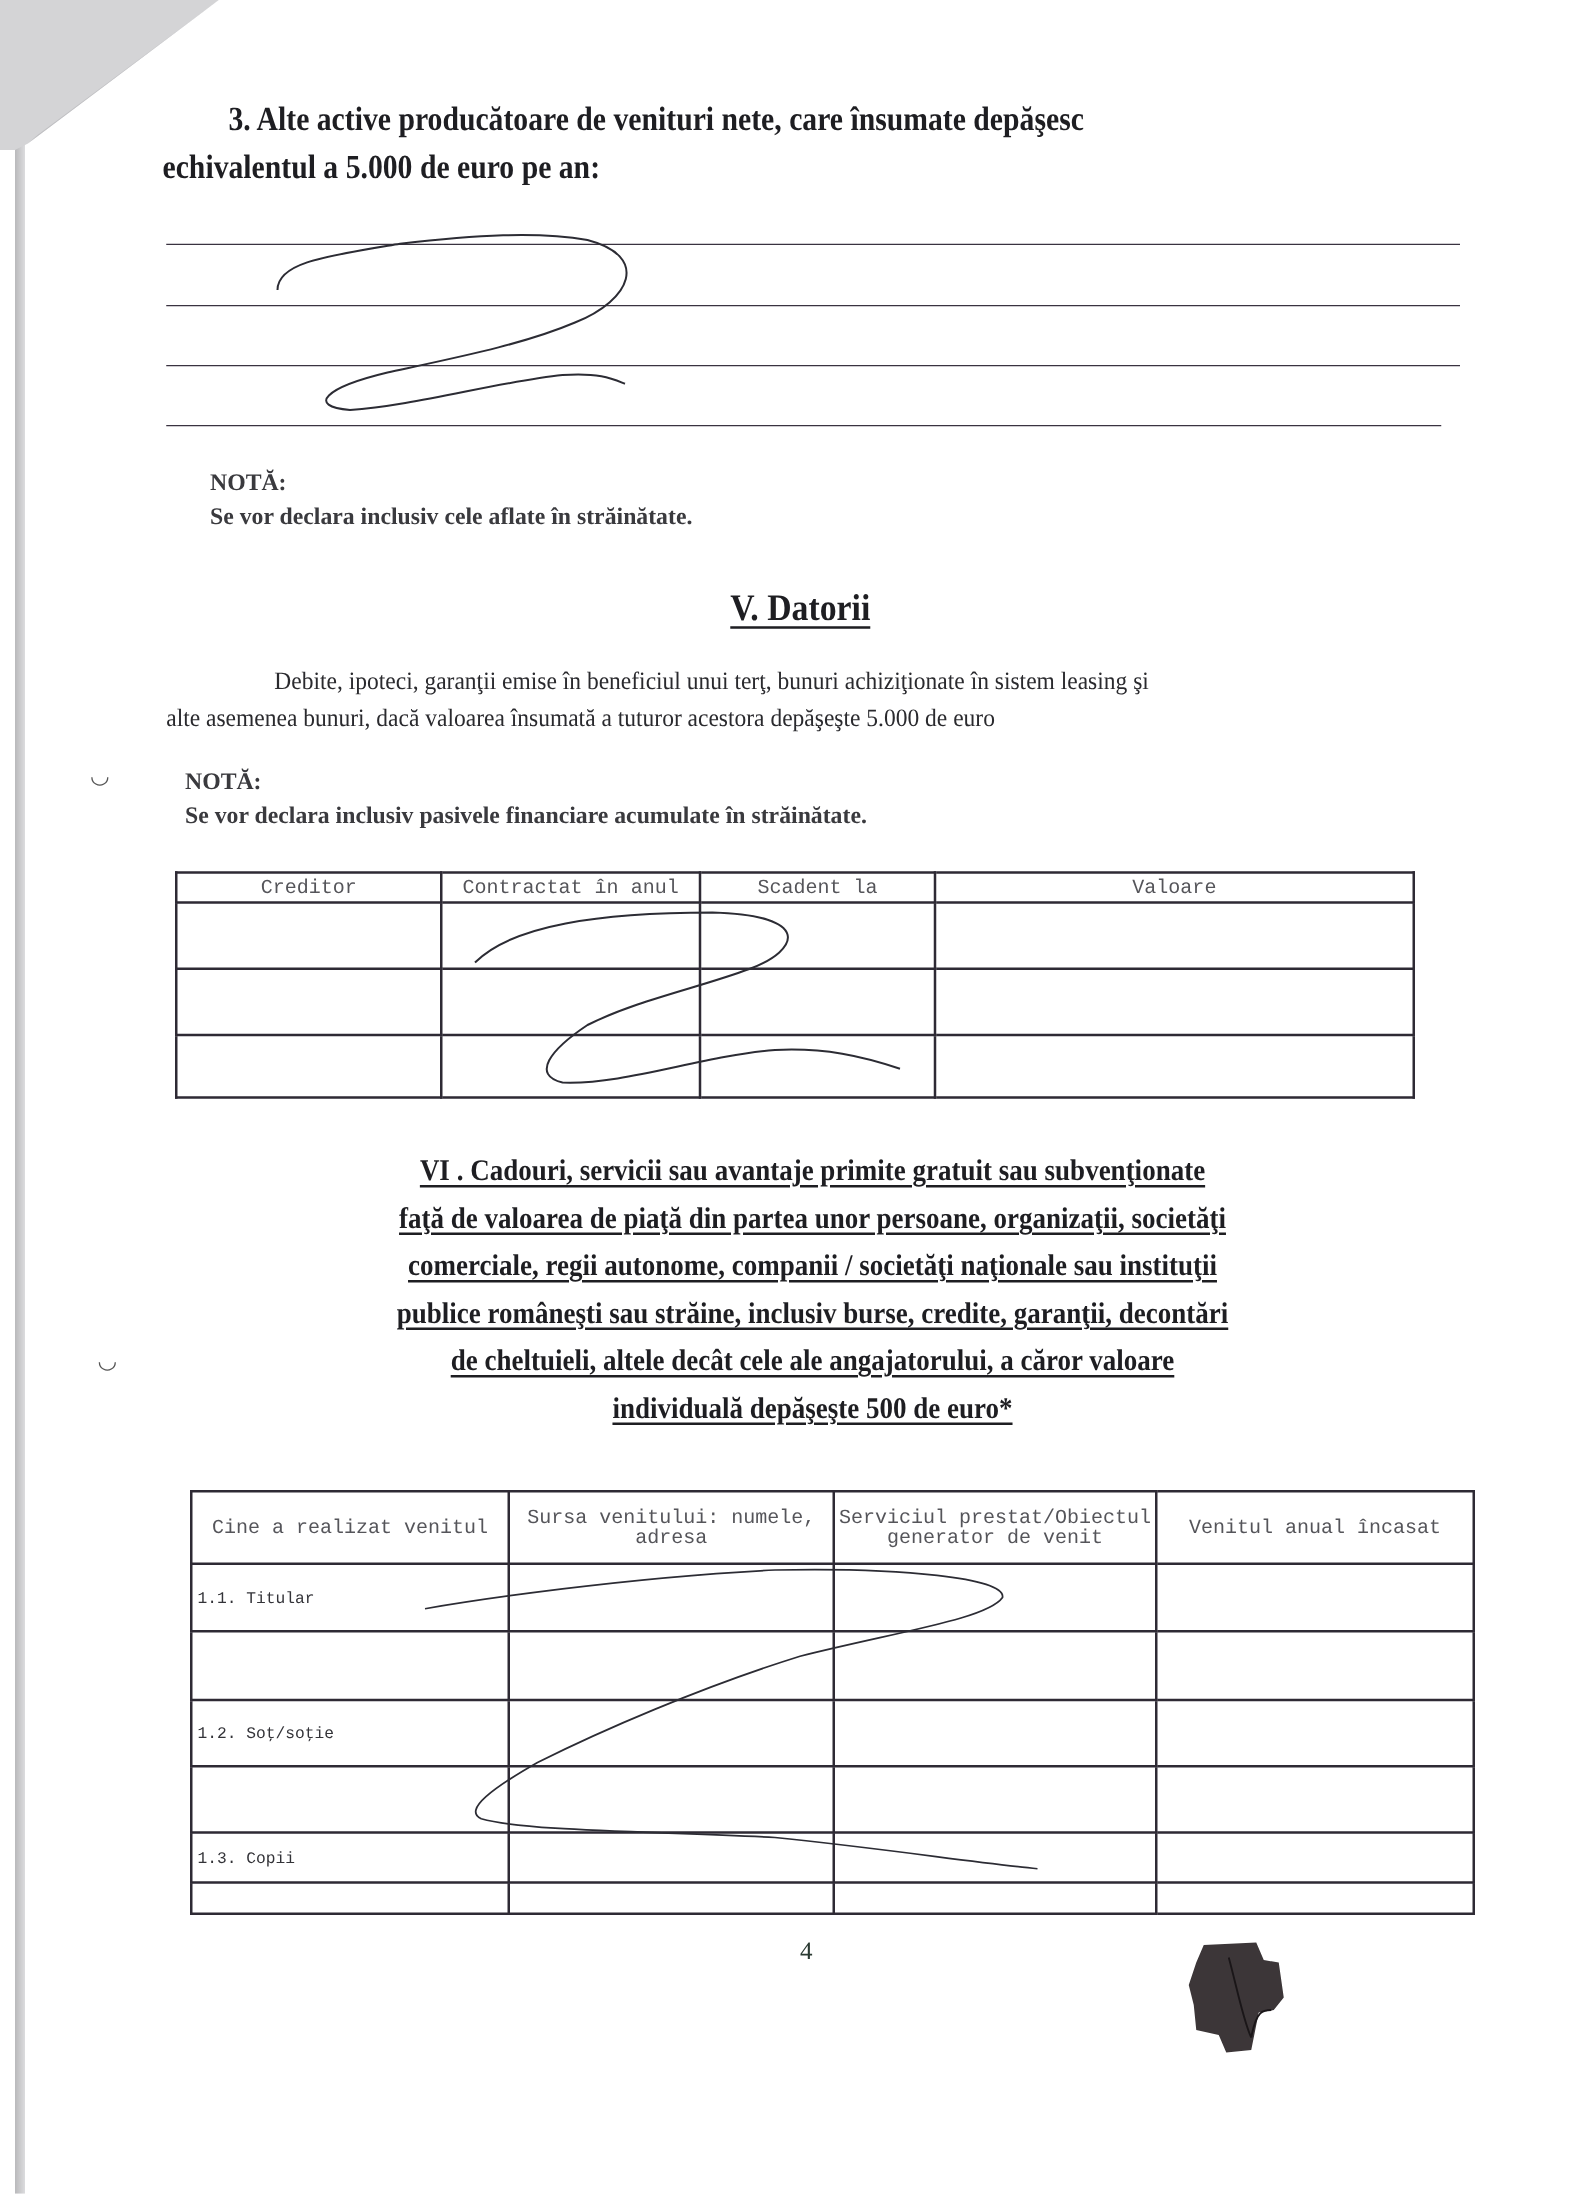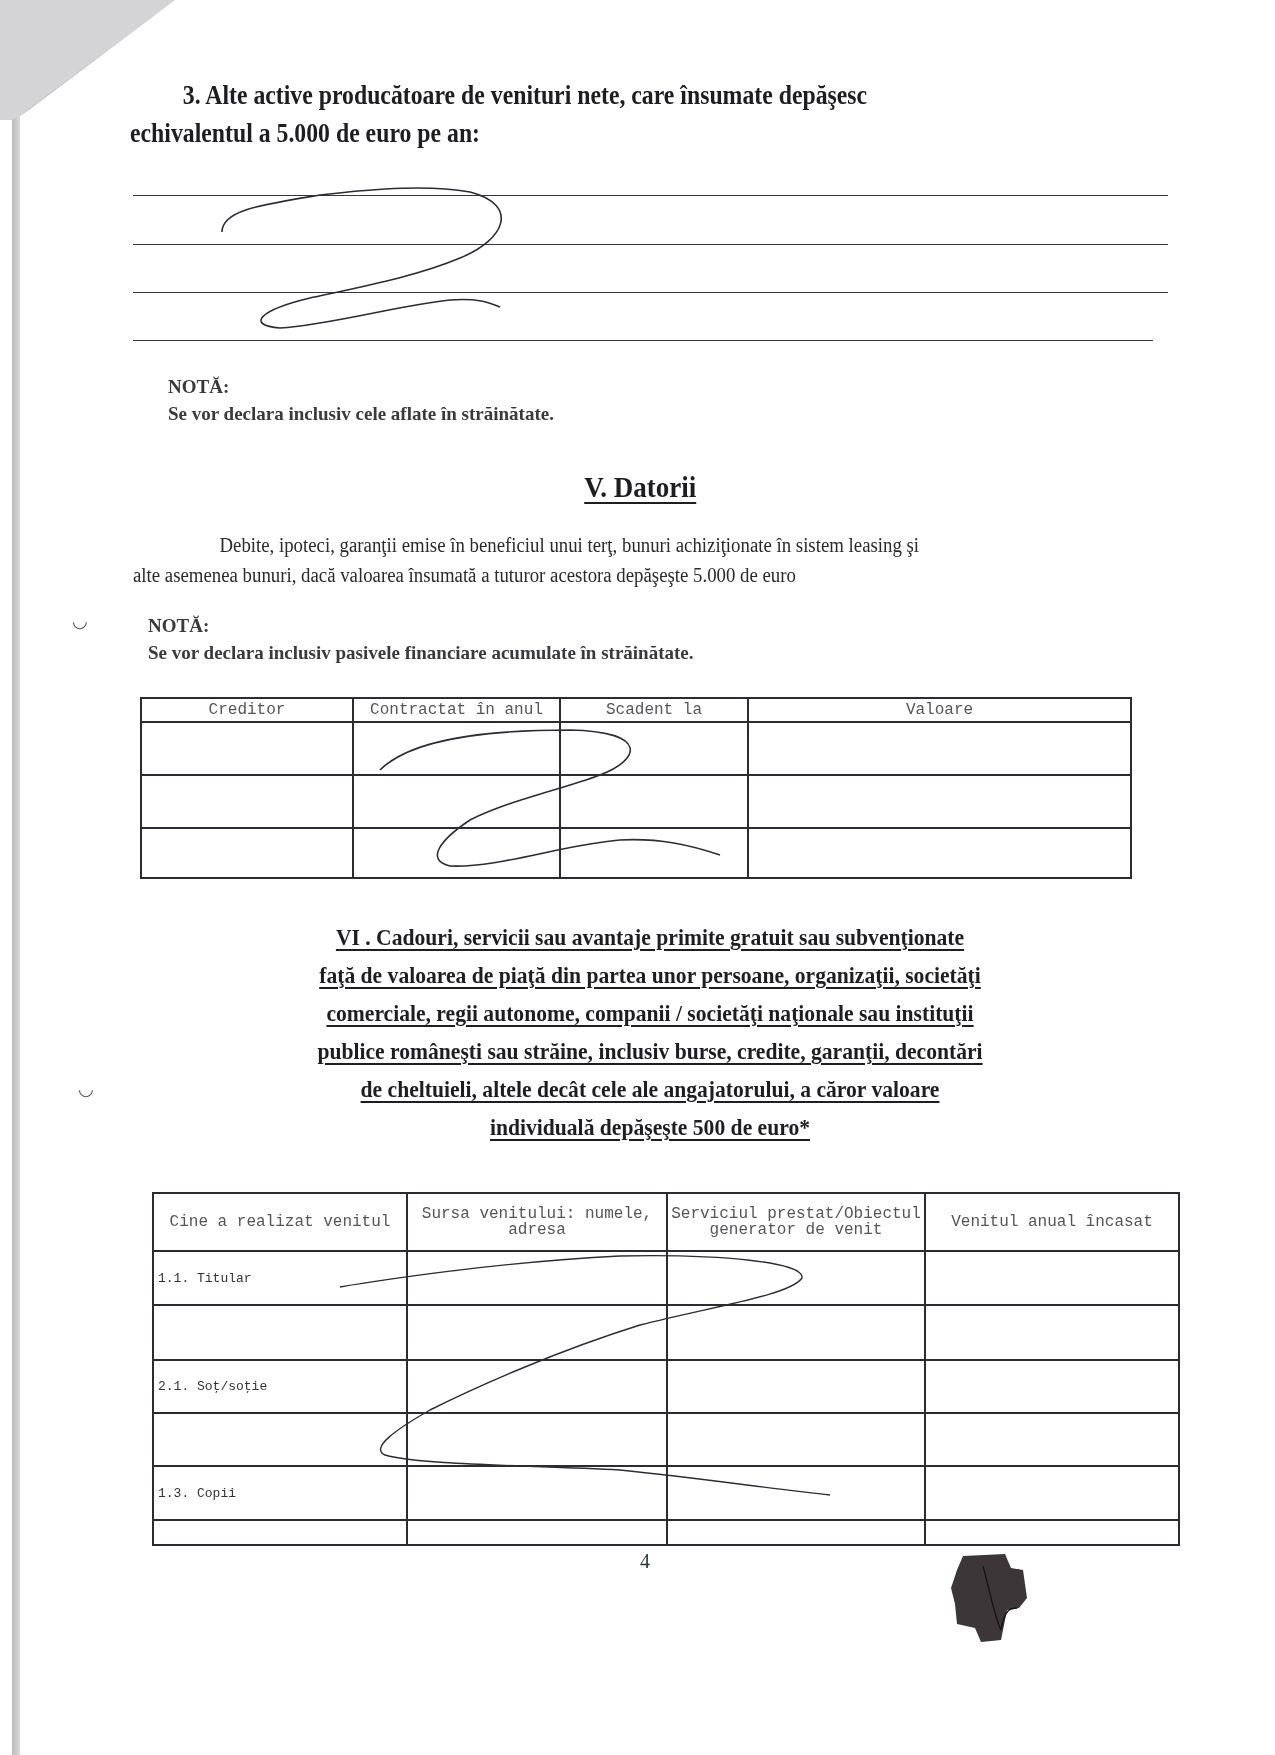--- a/index.html
+++ b/index.html
@@ -123,32 +123,32 @@
     <td></td>
     <td></td>
   </tr>
   <tr style="height:55px">
     <td class="lbl"></td>
     <td></td>
     <td></td>
     <td></td>
   </tr>
   <tr style="height:53px">
-    <td class="lbl">2.1. Soţ/soţie</td>
+    <td class="lbl">1.2. Soţ/soţie</td>
     <td></td>
     <td></td>
     <td></td>
   </tr>
   <tr style="height:53px">
     <td class="lbl"></td>
     <td></td>
     <td></td>
     <td></td>
   </tr>
-  <tr style="height:54px">
+  <tr style="height:40px">
     <td class="lbl">1.3. Copii</td>
     <td></td>
     <td></td>
     <td></td>
   </tr>
   <tr style="height:25px">
     <td class="lbl"></td>
     <td></td>
     <td></td>
     <td></td>

